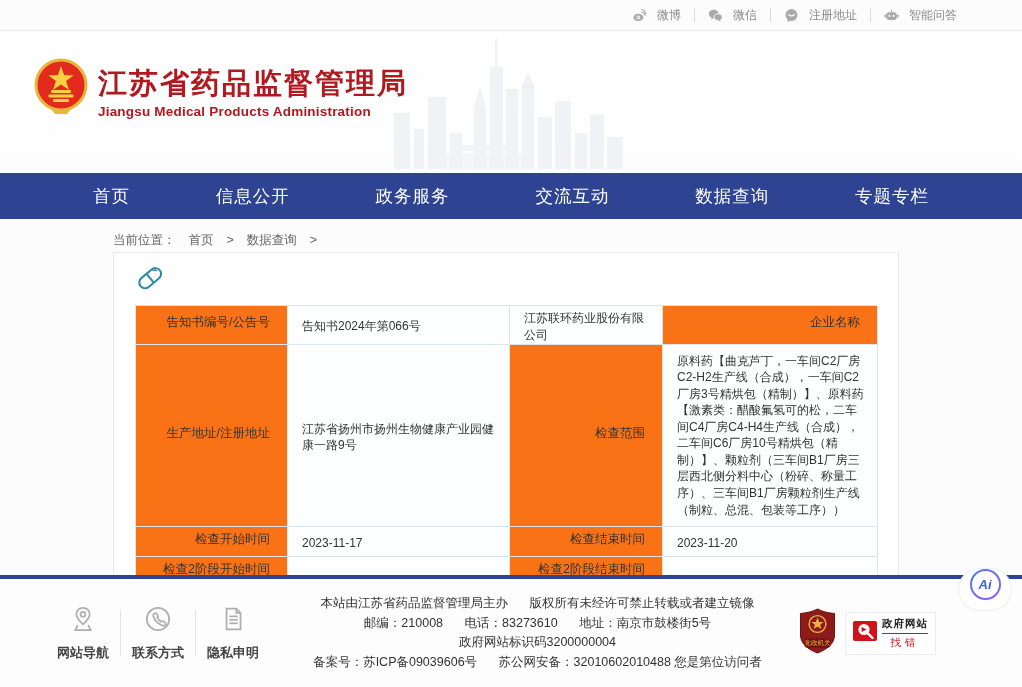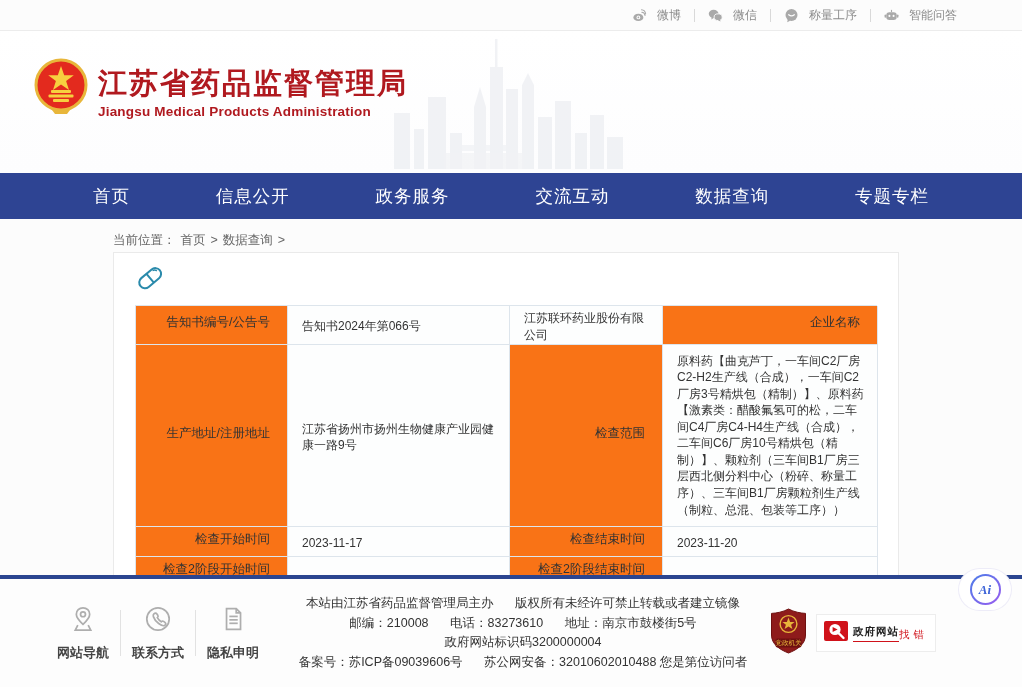--- a/index.html
+++ b/index.html
@@ -39,21 +39,21 @@
   
   .nav {
     height:46px; background:#2e4493;
     display:flex; align-items:center; justify-content:space-between;
     padding:0 93px;
   }
   .nav-item { color:#ffffff; font-size:17.5px; letter-spacing:1px; cursor:pointer; }
 
   
   .main { height:356px; background:#fcfcfc; padding-top:9px; }
-  .breadcrumb { margin-left:113px; font-size:12.5px; color:#666; height:24px; display:flex; align-items:center; gap:5px; }
+  .breadcrumb { margin-left:113px; font-size:12.5px; color:#666; height:24px; display:flex; align-items:center; gap:13px; }
   .breadcrumb a { color:#666; text-decoration:none; cursor:pointer; }
   .content-box {
     margin-left:113px; width:786px;
     background:#fff; border:1px solid #eaeaea;
     padding:10px 20px 26px 21px;
   }
   .pill-wrap { height:34px; margin-bottom:8px; }
 
   .info-table {
     display:grid;
@@ -82,29 +82,29 @@
   .footer-links { display:flex; align-items:center; margin-left:46px; }
   .footer-link { width:74px; display:flex; flex-direction:column; align-items:center; gap:8px; font-size:13px; color:#444; cursor:pointer;font-weight:bold; }
   .footer-divider { width:1px; height:46px; background:#e2e2e2; }
   .footer-center { flex:1; text-align:center; font-size:12.5px; color:#333; line-height:19.5px; padding-left:6px; }
   .footer-center .seg { display:inline-block; margin:0 9px; }
   .footer-badges { display:flex; align-items:center; gap:9px; margin-right:86px; }
   .badge-site {
     background:#fff; border:1px solid #ededed;
     display:flex; align-items:center; gap:5px; padding:4px 7px;
   }
-  .badge-site-text { display:flex; flex-direction:row; align-items:flex-end; }
+  .badge-site-text { display:flex; flex-direction:column; align-items:center; }
   .badge-site-l1 { font-size:10.5px; font-weight:bold; color:#222; letter-spacing:1px; border-bottom:1px solid #d0121a; padding-bottom:2px; }
   .badge-site-l2 { font-size:10.5px; color:#d0121a; letter-spacing:4px; margin-top:2px; }
 
   .ai-wrap {
     position:absolute; right:11px; top:-10px;
     width:52px; height:41px; background:#fff;
     border-radius:21px; box-shadow:0 0 0 1px #edecf8;
-    display:flex; align-items:center; justify-content:center;font-family:Liberation Serif, serif;
+    display:flex; justify-content:center;
   }
   .ai-btn {
     width:31px; height:31px; border-radius:50%;
     border:2px solid transparent;
     background:linear-gradient(#fff,#fff) padding-box, linear-gradient(135deg,#4a7de8,#9a5cf0) border-box;
     color:#3c63d8; font-size:13px; font-weight:bold; font-style:italic;
     display:flex; align-items:center; justify-content:center; cursor:pointer;
   }
 </style>
 </head>
@@ -137,21 +137,21 @@
   </div>
   <div class="topbar-sep"></div>
   <div class="topbar-item">
     <span>
       <svg width="15" height="15" viewBox="0 0 16 16">
           <circle cx="8" cy="7.4" r="6.4" fill="#a9a9a9"></circle>
           <path d="M4 12.5 L3.4 15.2 L7 13.4 Z" fill="#a9a9a9"></path>
           <path d="M5 7.2 q3 2.6 6 0" stroke="#fcfcfc" stroke-width="1.3" fill="none" stroke-linecap="round"></path>
         </svg>
     </span>
-    <span>称量工序</span>
+    <span>注册地址</span>
   </div>
   <div class="topbar-sep"></div>
   <div class="topbar-item">
     <span>
       <svg width="15" height="15" viewBox="0 0 16 16">
           <rect x="2.4" y="4.4" width="11.2" height="8.4" rx="3.4" fill="#a9a9a9"></rect>
           <rect x="0.6" y="7" width="1.6" height="3.4" rx=".8" fill="#a9a9a9"></rect>
           <rect x="13.8" y="7" width="1.6" height="3.4" rx=".8" fill="#a9a9a9"></rect>
           <circle cx="5.8" cy="8.4" r="1.1" fill="#fcfcfc"></circle>
           <circle cx="10.2" cy="8.4" r="1.1" fill="#fcfcfc"></circle>

